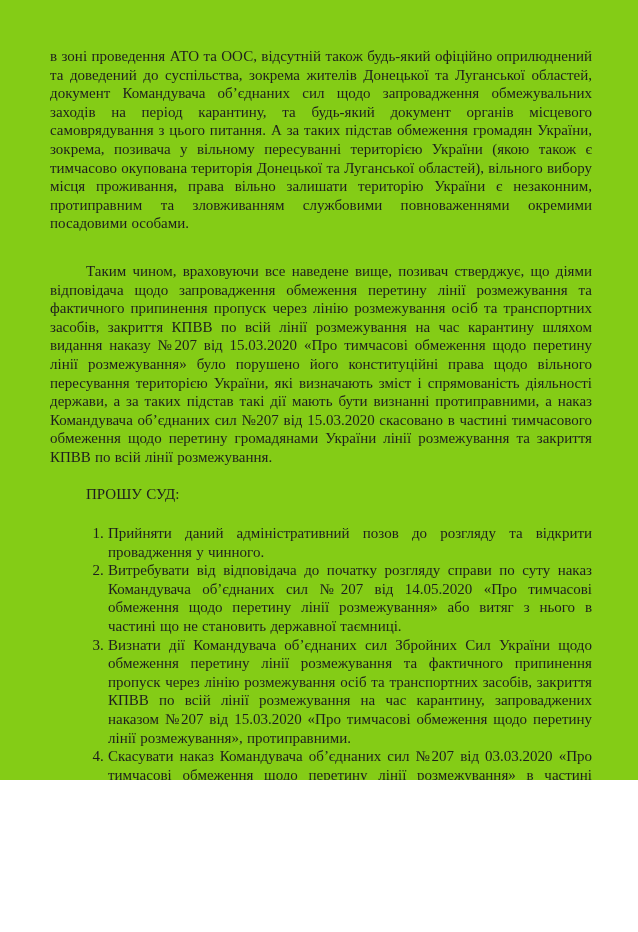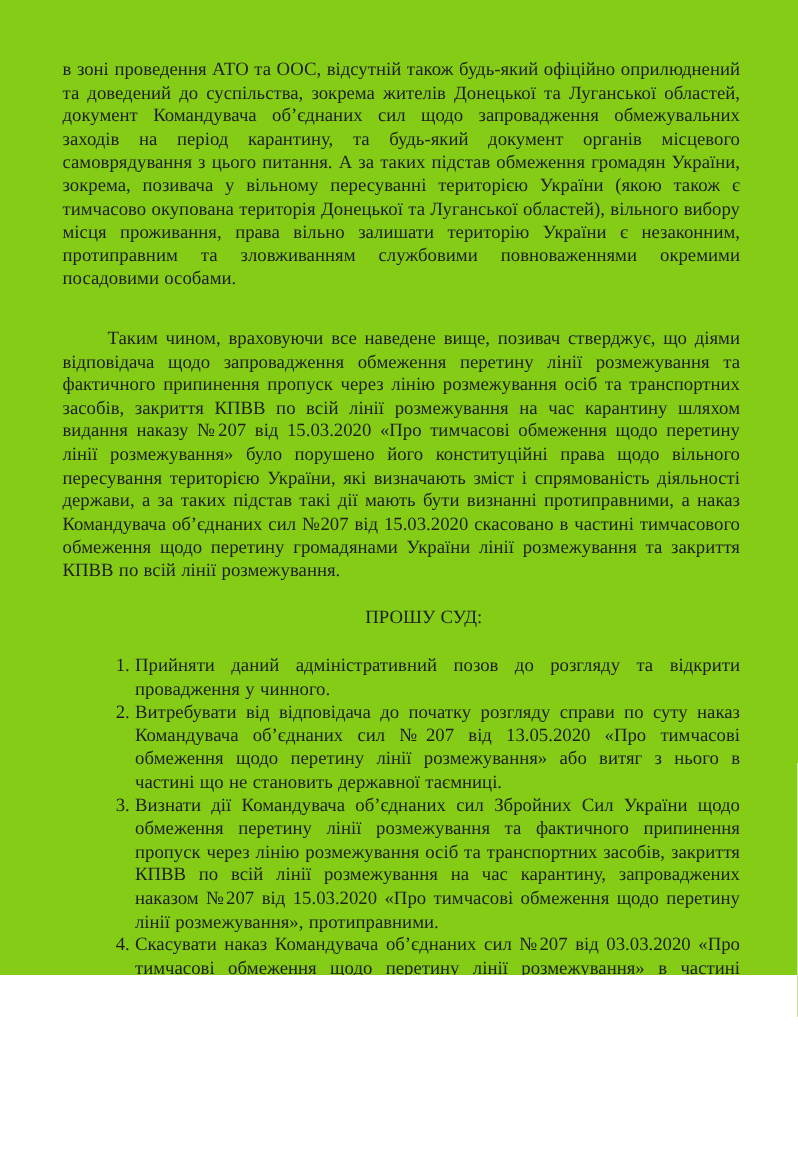--- a/index.html
+++ b/index.html
@@ -24,21 +24,21 @@
     margin: 0;
     text-align: justify;
     word-spacing: 0.5px;
   }
   .para.indented {
     text-indent: 36px;
     margin-top: 29px;
   }
   .heading {
     margin: 19px 0 20px 36px;
-    text-align: center;
+    text-align: left;
   }
   .petition-list {
     margin: 0 0 0 37px;
     padding: 0 0 0 21px;
   }
   .petition-list li {
     margin: 0;
     padding: 0;
     text-align: justify;
     word-spacing: 0.5px;
@@ -63,20 +63,20 @@
 
   <p class="para">в зоні проведення АТО та ООС, відсутній також будь-який офіційно оприлюднений та доведений до суспільства, зокрема жителів Донецької та Луганської областей, документ Командувача об’єднаних сил щодо запровадження обмежувальних заходів на період карантину, та будь-який документ органів місцевого самоврядування з цього питання. А за таких підстав обмеження громадян України, зокрема, позивача у вільному пересуванні територією України (якою також є тимчасово окупована територія Донецької та Луганської областей), вільного вибору місця проживання, права вільно залишати територію України є незаконним, протиправним та зловживанням службовими повноваженнями окремими посадовими особами.</p>
 
   <p class="para indented">Таким чином, враховуючи все наведене вище, позивач стверджує, що діями відповідача щодо запровадження обмеження перетину лінії розмежування та фактичного припинення пропуск через лінію розмежування осіб та транспортних засобів, закриття КПВВ по всій лінії розмежування на час карантину шляхом видання наказу №207 від 15.03.2020 «Про тимчасові обмеження щодо перетину лінії розмежування» було порушено його конституційні права щодо вільного пересування територією України, які визначають зміст і спрямованість діяльності держави, а за таких підстав такі дії мають бути визнанні протиправними, а наказ Командувача об’єднаних сил №207 від 15.03.2020 скасовано в частині тимчасового обмеження щодо перетину громадянами України лінії розмежування та закриття КПВВ по всій лінії розмежування.</p>
 
 
   <p class="para heading">ПРОШУ СУД:</p>
 
   <ol class="petition-list">
     <li>Прийняти даний адміністративний позов до розгляду та відкрити провадження у чинного.</li>
-    <li>Витребувати від відповідача до початку розгляду справи по суту наказ Командувача об’єднаних сил №207 від 13.05.2020 «Про тимчасові обмеження щодо перетину лінії розмежування» або витяг з нього в частині що не становить державної таємниці.</li>
+    <li>Витребувати від відповідача до початку розгляду справи по суту наказ Командувача об’єднаних сил №207 від 14.05.2020 «Про тимчасові обмеження щодо перетину лінії розмежування» або витяг з нього в частині що не становить державної таємниці.</li>
     <li>Визнати дії Командувача об’єднаних сил Збройних Сил України щодо обмеження перетину лінії розмежування та фактичного припинення пропуск через лінію розмежування осіб та транспортних засобів, закриття КПВВ по всій лінії розмежування на час карантину, запроваджених наказом №207 від 15.03.2020 «Про тимчасові обмеження щодо перетину лінії розмежування», протиправними.</li>
     <li class="continues">Скасувати наказ Командувача об’єднаних сил №207 від 03.03.2020 «Про тимчасові обмеження щодо перетину лінії розмежування» в частині тимчасового обмеження перетину лінії розмежування та фактичного припинення пропуск через лінію розмежування осіб та</li>
   </ol>
 
   <div class="page-number">9</div>
 
 </div>
 
 </body></html>

